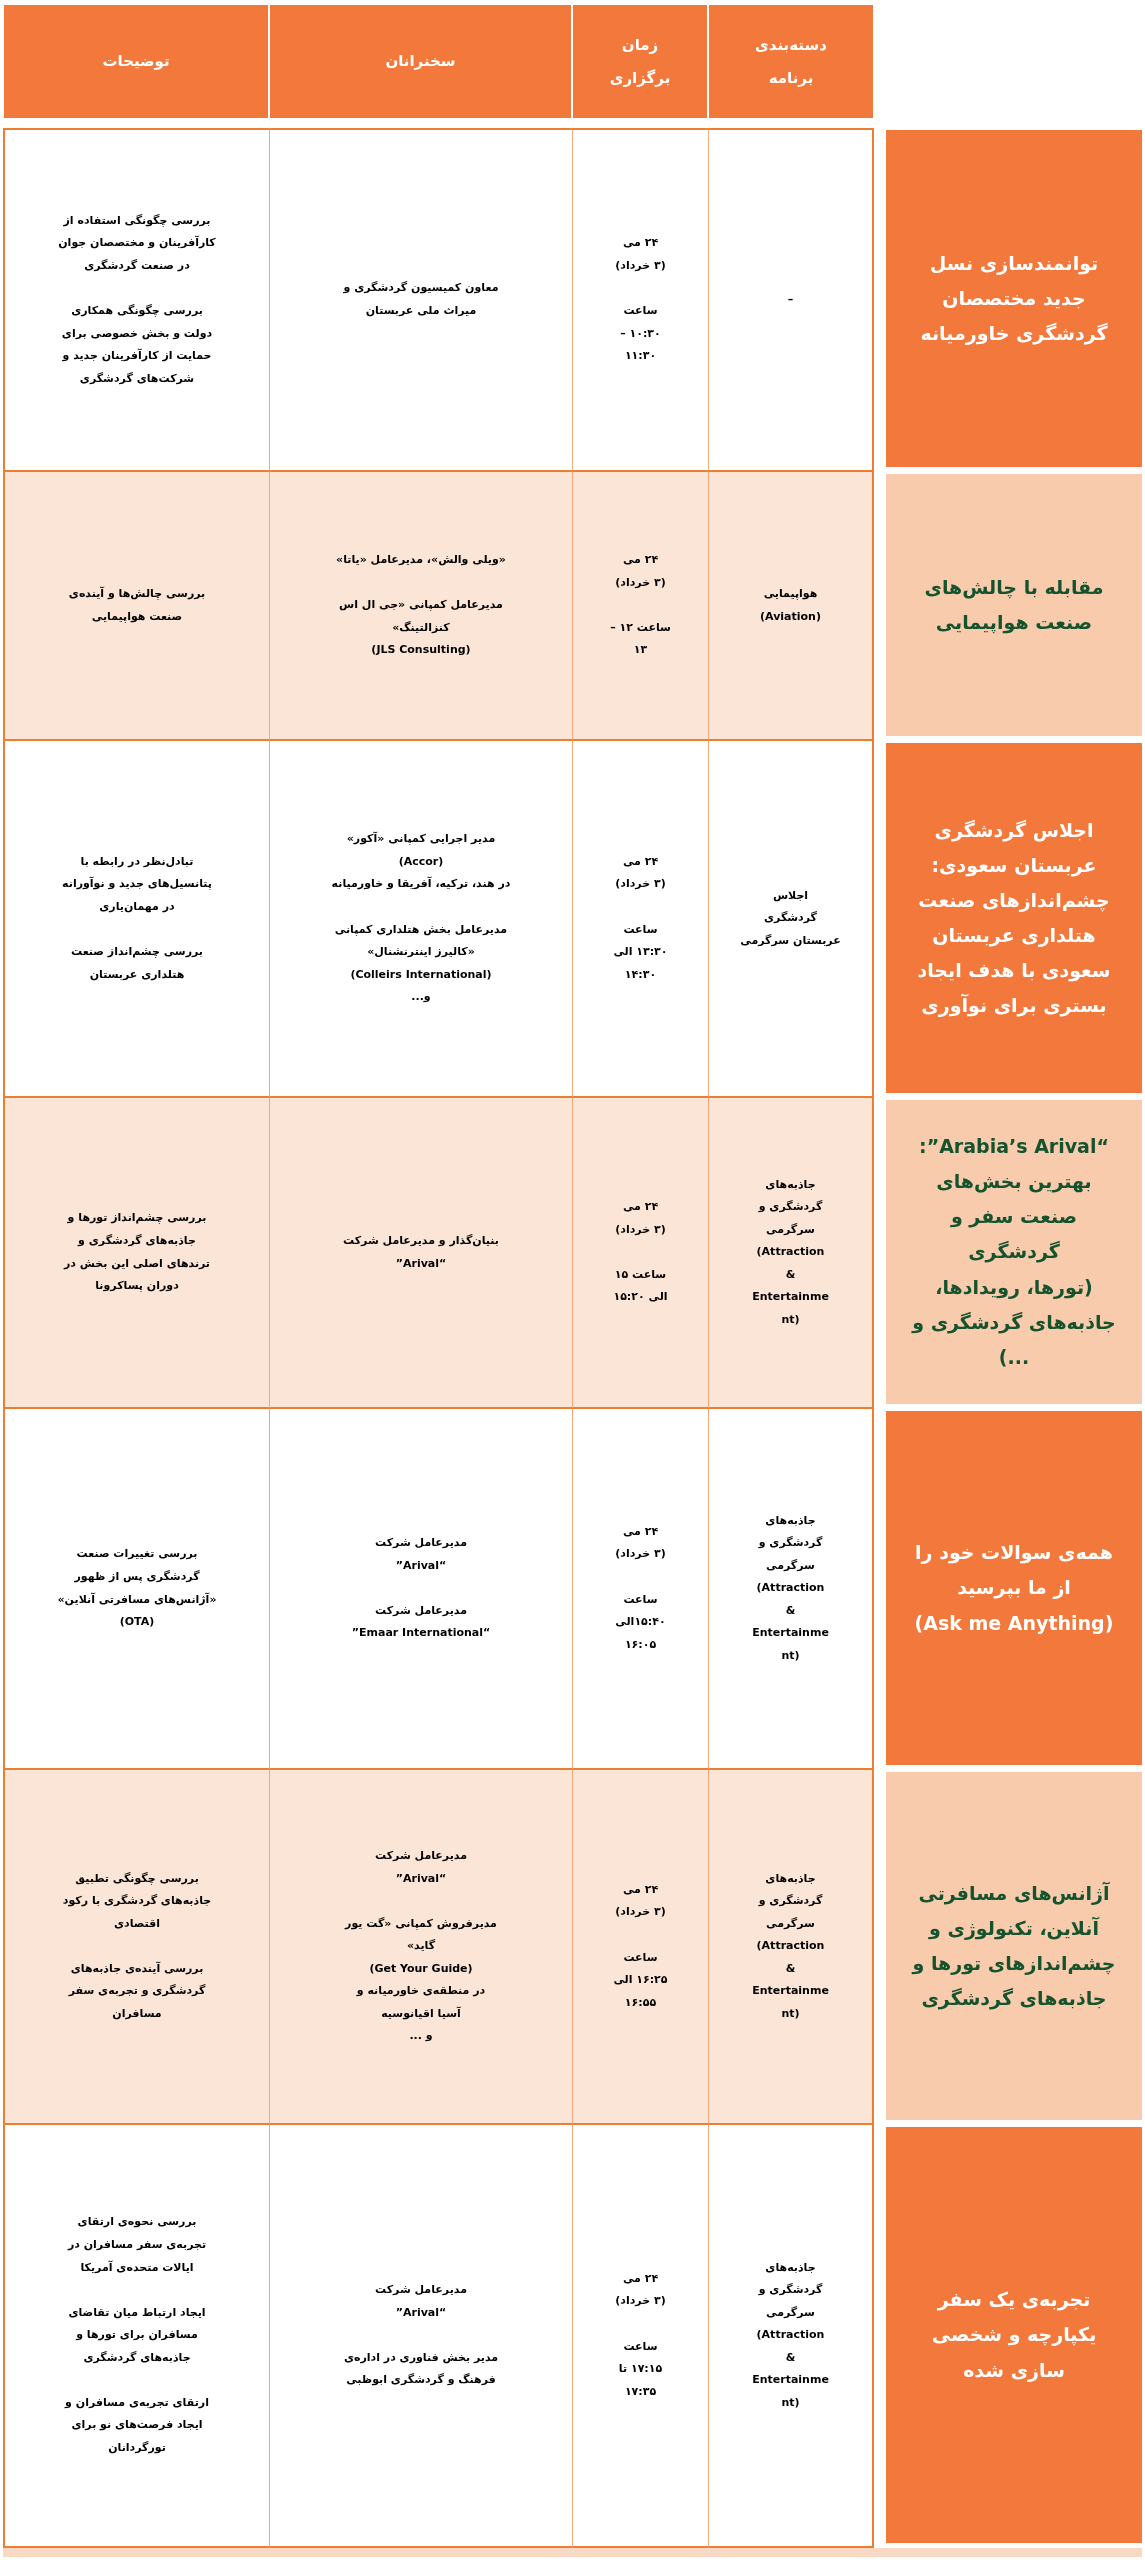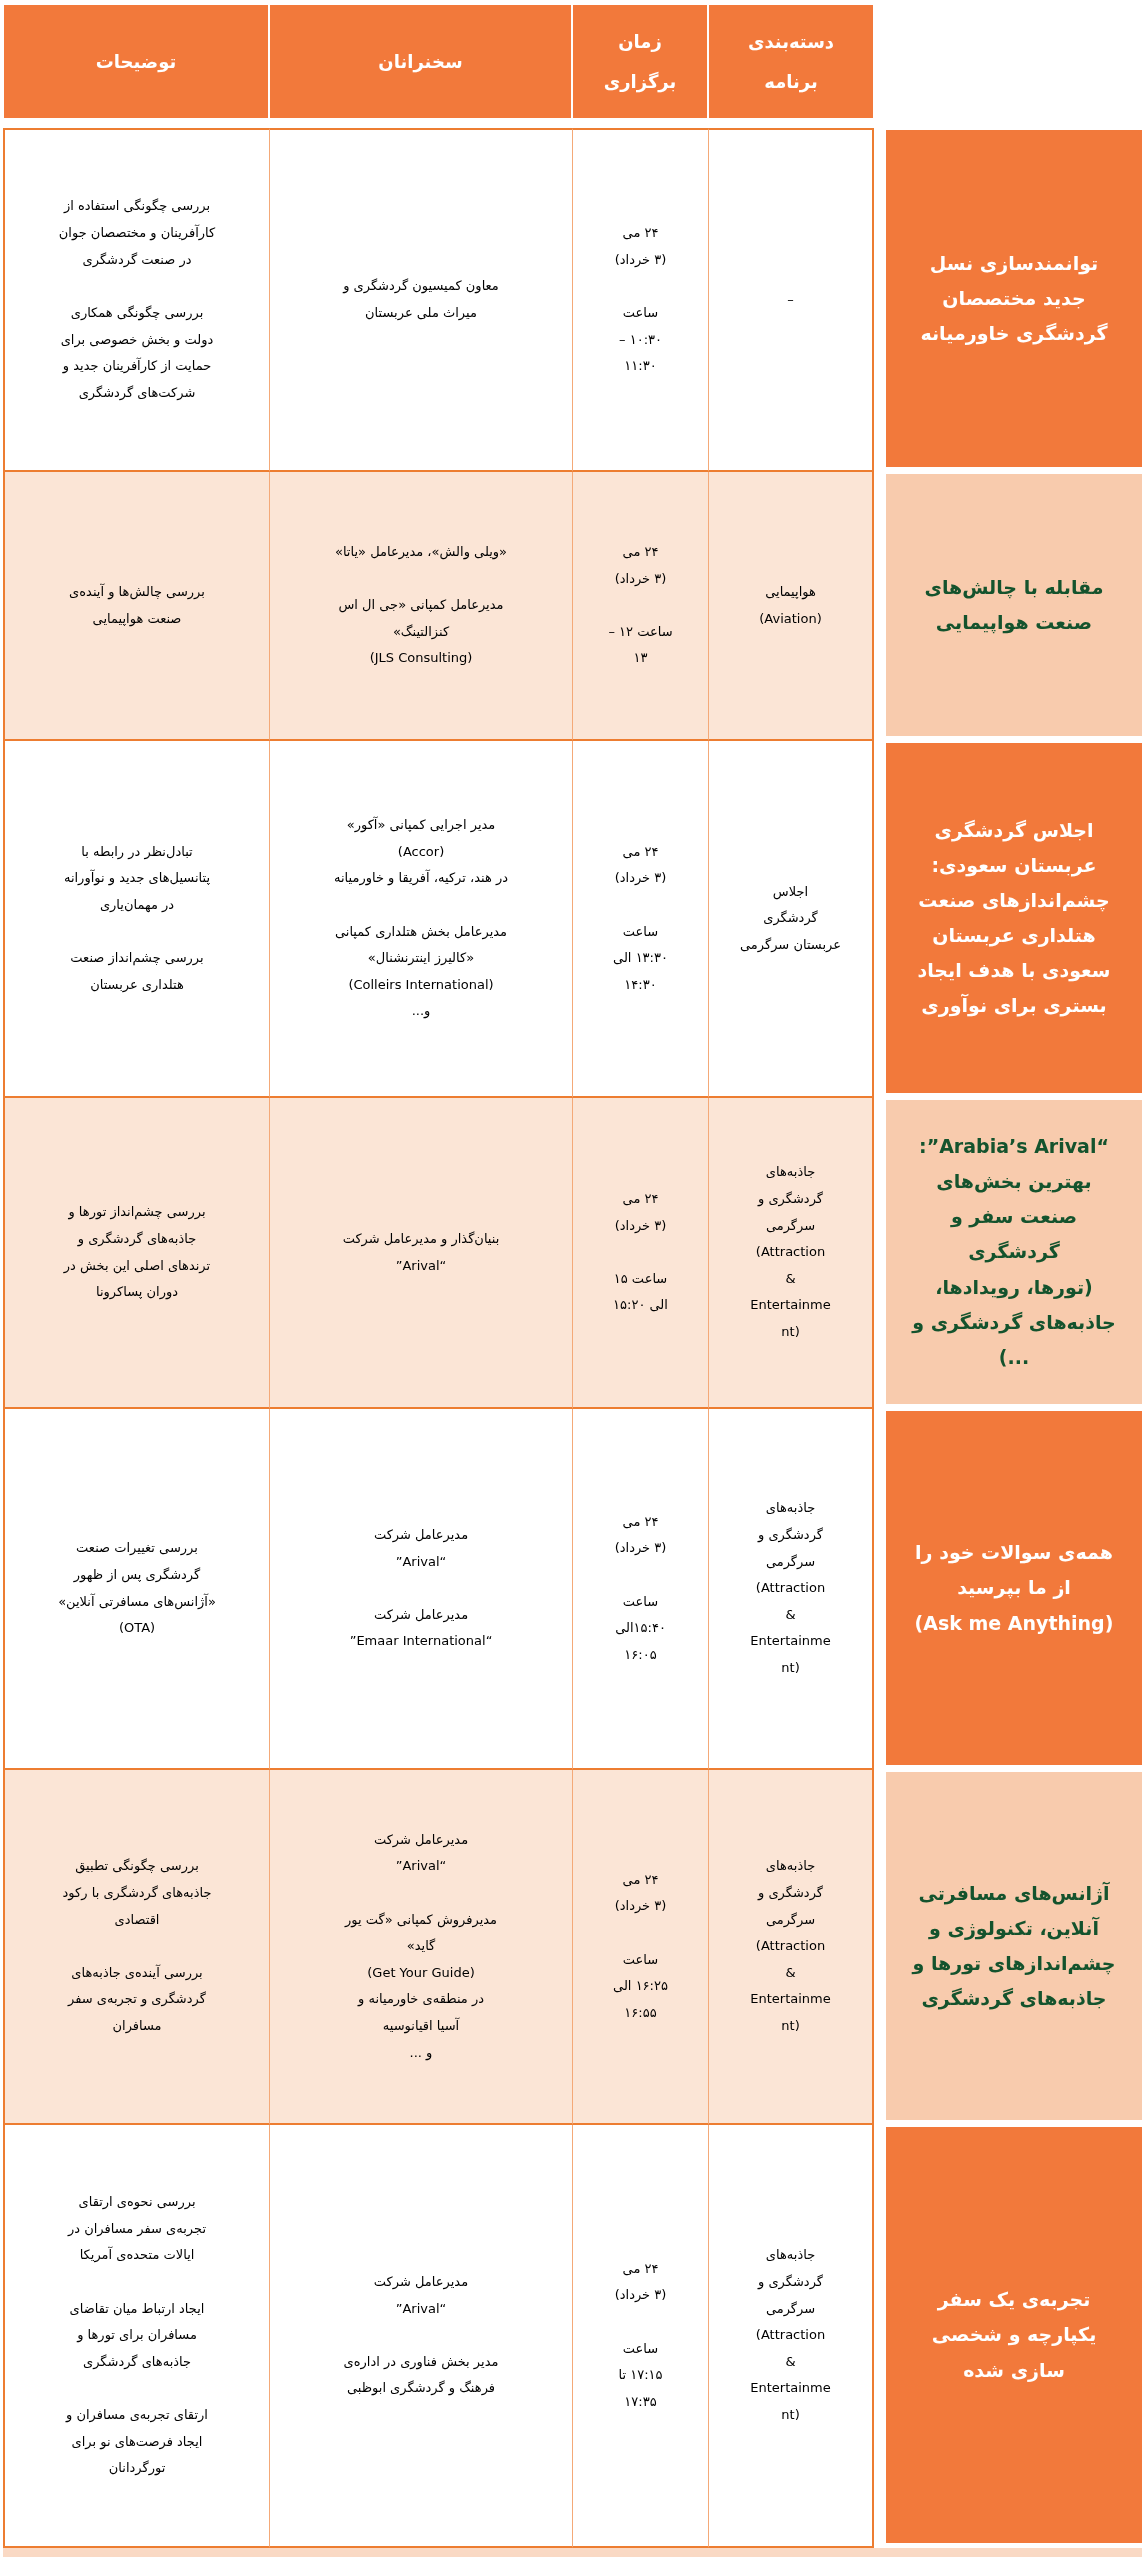--- a/index.html
+++ b/index.html
@@ -13,28 +13,28 @@
   .page{width:1145px;padding:5px 3px 0 3px;direction:rtl;}
   .grid{
     display:grid;
     grid-template-columns:256px 12px 166px 136px 303px 266px;
     grid-template-rows:113px 10px 344px 269px 357px 311px 361px 355px 423px 9px;
   }
   
   .hcell{
     background:var(--orange);color:var(--header_text);
     display:flex;align-items:center;justify-content:center;
-    text-align:center;font-weight:bold;font-size:18px;line-height:2.2;
+    text-align:center;font-weight:bold;font-size:15px;line-height:2.2;
     white-space:pre-line;border-left:1px solid #fff;border-right:1px solid #fff;
     grid-row:1;
   }
   
   .bcell{
     display:flex;align-items:center;justify-content:center;
-    text-align:center;font-weight:normal;font-size:13px;line-height:2.05;
+    text-align:center;font-weight:bold;font-size:11px;line-height:2.05;
     white-space:pre-line;border-bottom:2px solid var(--orange_border);
     background:#fff;
   }
   .bcell.peach{background:var(--peach);}
   .rtop{border-top:2px solid var(--orange_border);}
   .c-cat {grid-column:3;border-right:2px solid var(--orange_border);border-left:1px solid var(--orange_line);padding:0 8px;}
   .c-time{grid-column:4;border-left:1px solid var(--orange_line);padding:0 4px;}
   .c-spk {grid-column:5;border-left:1px solid var(--orange_line);padding:0 12px;}
   .c-desc{grid-column:6;border-left:2px solid var(--orange_border);padding:0 12px;}
   .hc-cat{grid-column:3;} .hc-time{grid-column:4;} .hc-spk{grid-column:5;} .hc-desc{grid-column:6;}

